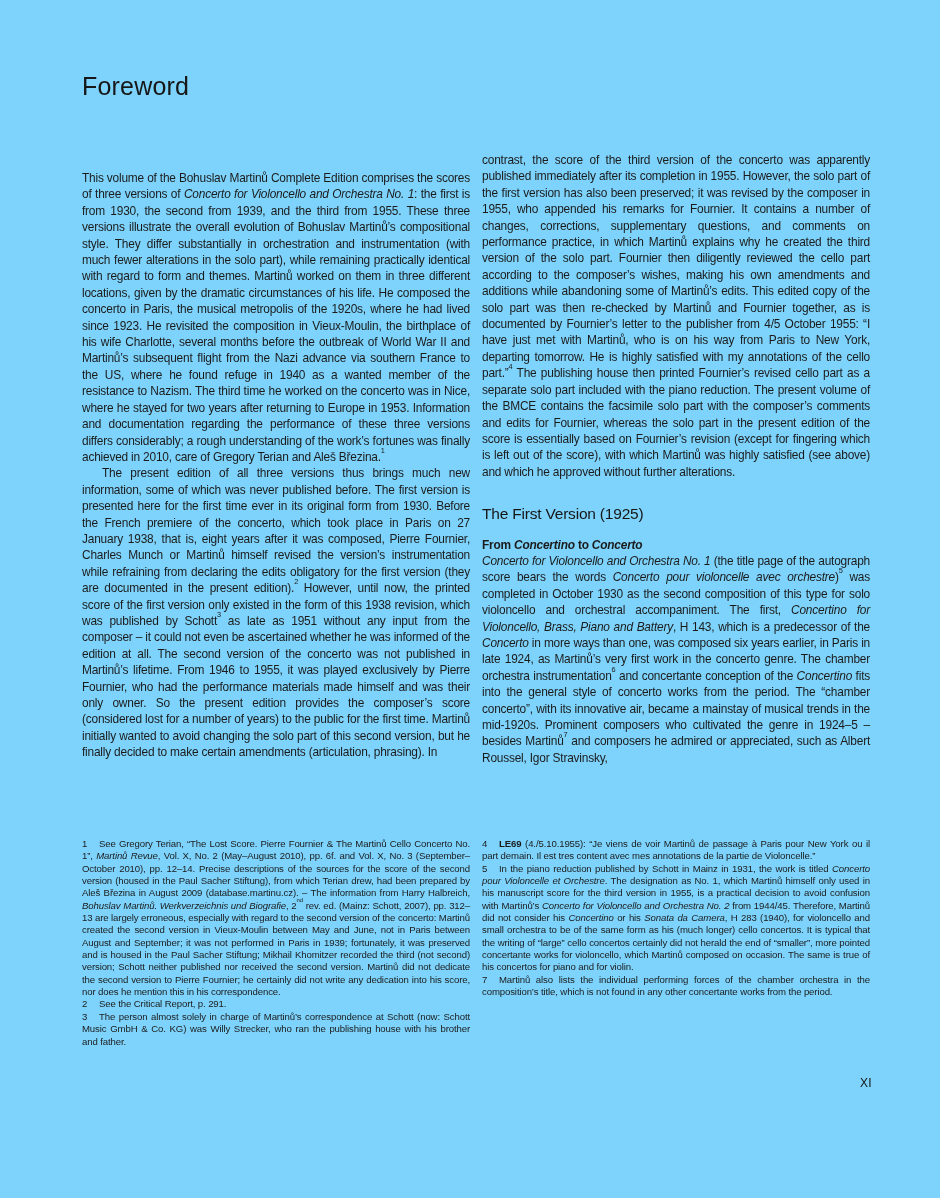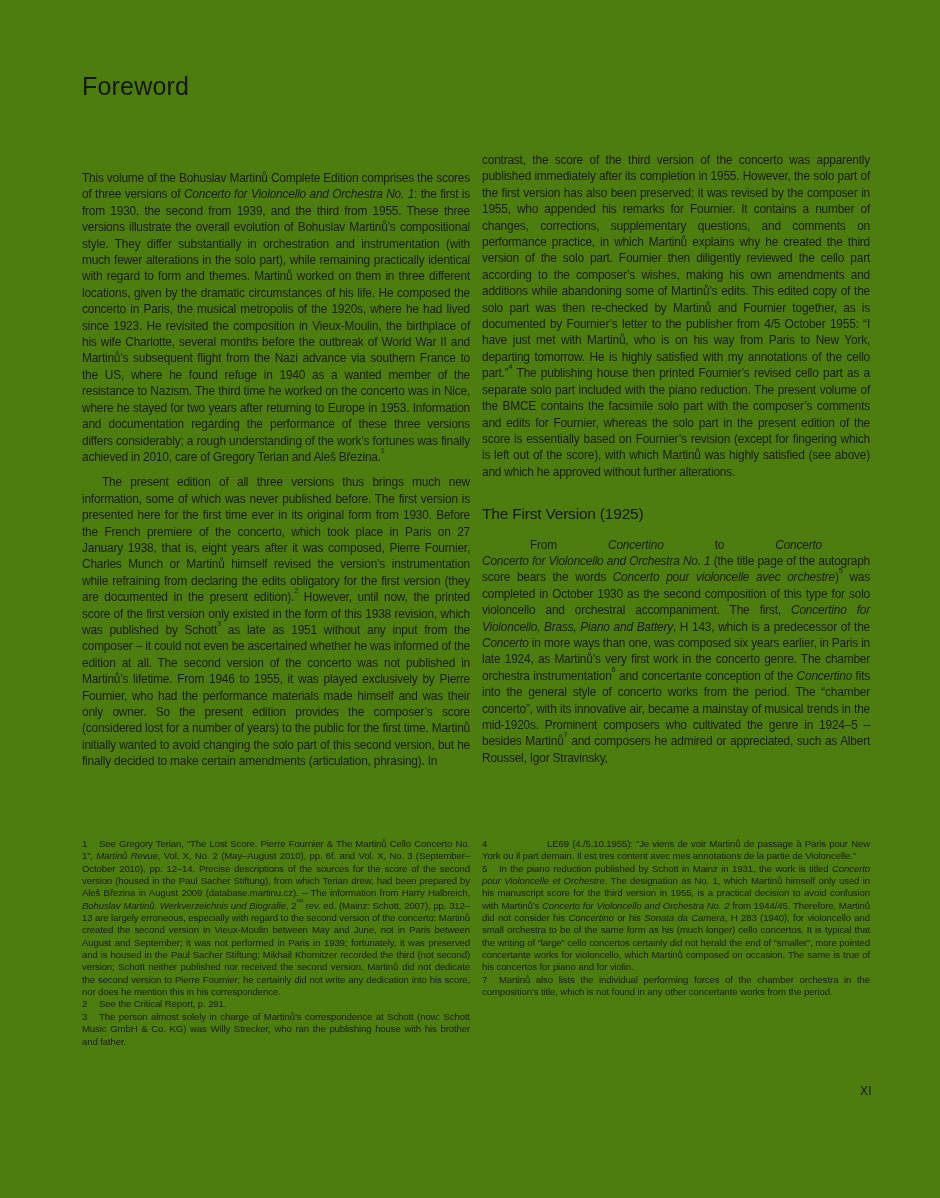--- a/index.html
+++ b/index.html
@@ -1,20 +1,20 @@
 <!DOCTYPE html>
 <html lang="en"><head>
 <meta charset="utf-8">
 <style>
   html, body { margin: 0; padding: 0; background: #ffffff; }
   .page {
     position: relative;
     width: 940px;
     height: 1198px;
-    background: #4d7c0f;
+    background: #7dd3fc;
     color: #1b1b1b;
     font-family: "Liberation Sans", sans-serif;
     overflow: hidden;
   }
   .title {
     position: absolute;
     left: 82px;
     top: 72px;
     margin: 0;
     font-size: 25px;
@@ -29,50 +29,49 @@
     text-align: justify;
     hyphens: auto;
     -webkit-hyphens: auto;
   }
   .col { position: absolute; width: 388px; }
   #col-left-body  { left: 82px;  top: 170px; }
   #col-right-body { left: 482px; top: 152px; }
   #col-left-footnotes  { left: 82px;  top: 838px; }
   #col-right-footnotes { left: 482px; top: 838px; }
   .para { margin: 0; }
-  .para.indent { text-indent: 20px; margin-top: 9px; }
+  .para.indent { text-indent: 20px; }
   .section-heading {
     margin: 26px 0 14px 0;
     font-size: 15.5px;
     font-weight: 400;
     letter-spacing: -0.2px;
     color: #161616;
   }
   .subheading { font-weight: bold; }
   .footnotes {
     font-size: 9.6px;
     line-height: 12.35px;
     letter-spacing: -0.12px;
     text-align: justify;
     hyphens: auto;
     -webkit-hyphens: auto;
   }
   .footnote { margin: 0; }
   .fn-num { display: inline-block; min-width: 17px; }
   .it { font-style: italic; }
-  .bd { font-weight: normal; margin-left: 48px; }
+  .bd { font-weight: bold; }
   sup { font-size: 0.62em; line-height: 0; position: relative; top: -0.45em; }
   .page-number {
     position: absolute;
     left: 860px;
     top: 1076px;
     font-size: 12px;
     letter-spacing: 0.3px;
     color: #161616;
-    margin-top: 8px;
   }
 </style>
 </head>
 <body>
 
 <div class="page">
 
   <h1 class="title">Foreword</h1>
 
   <div class="col body-text" id="col-left-body">

